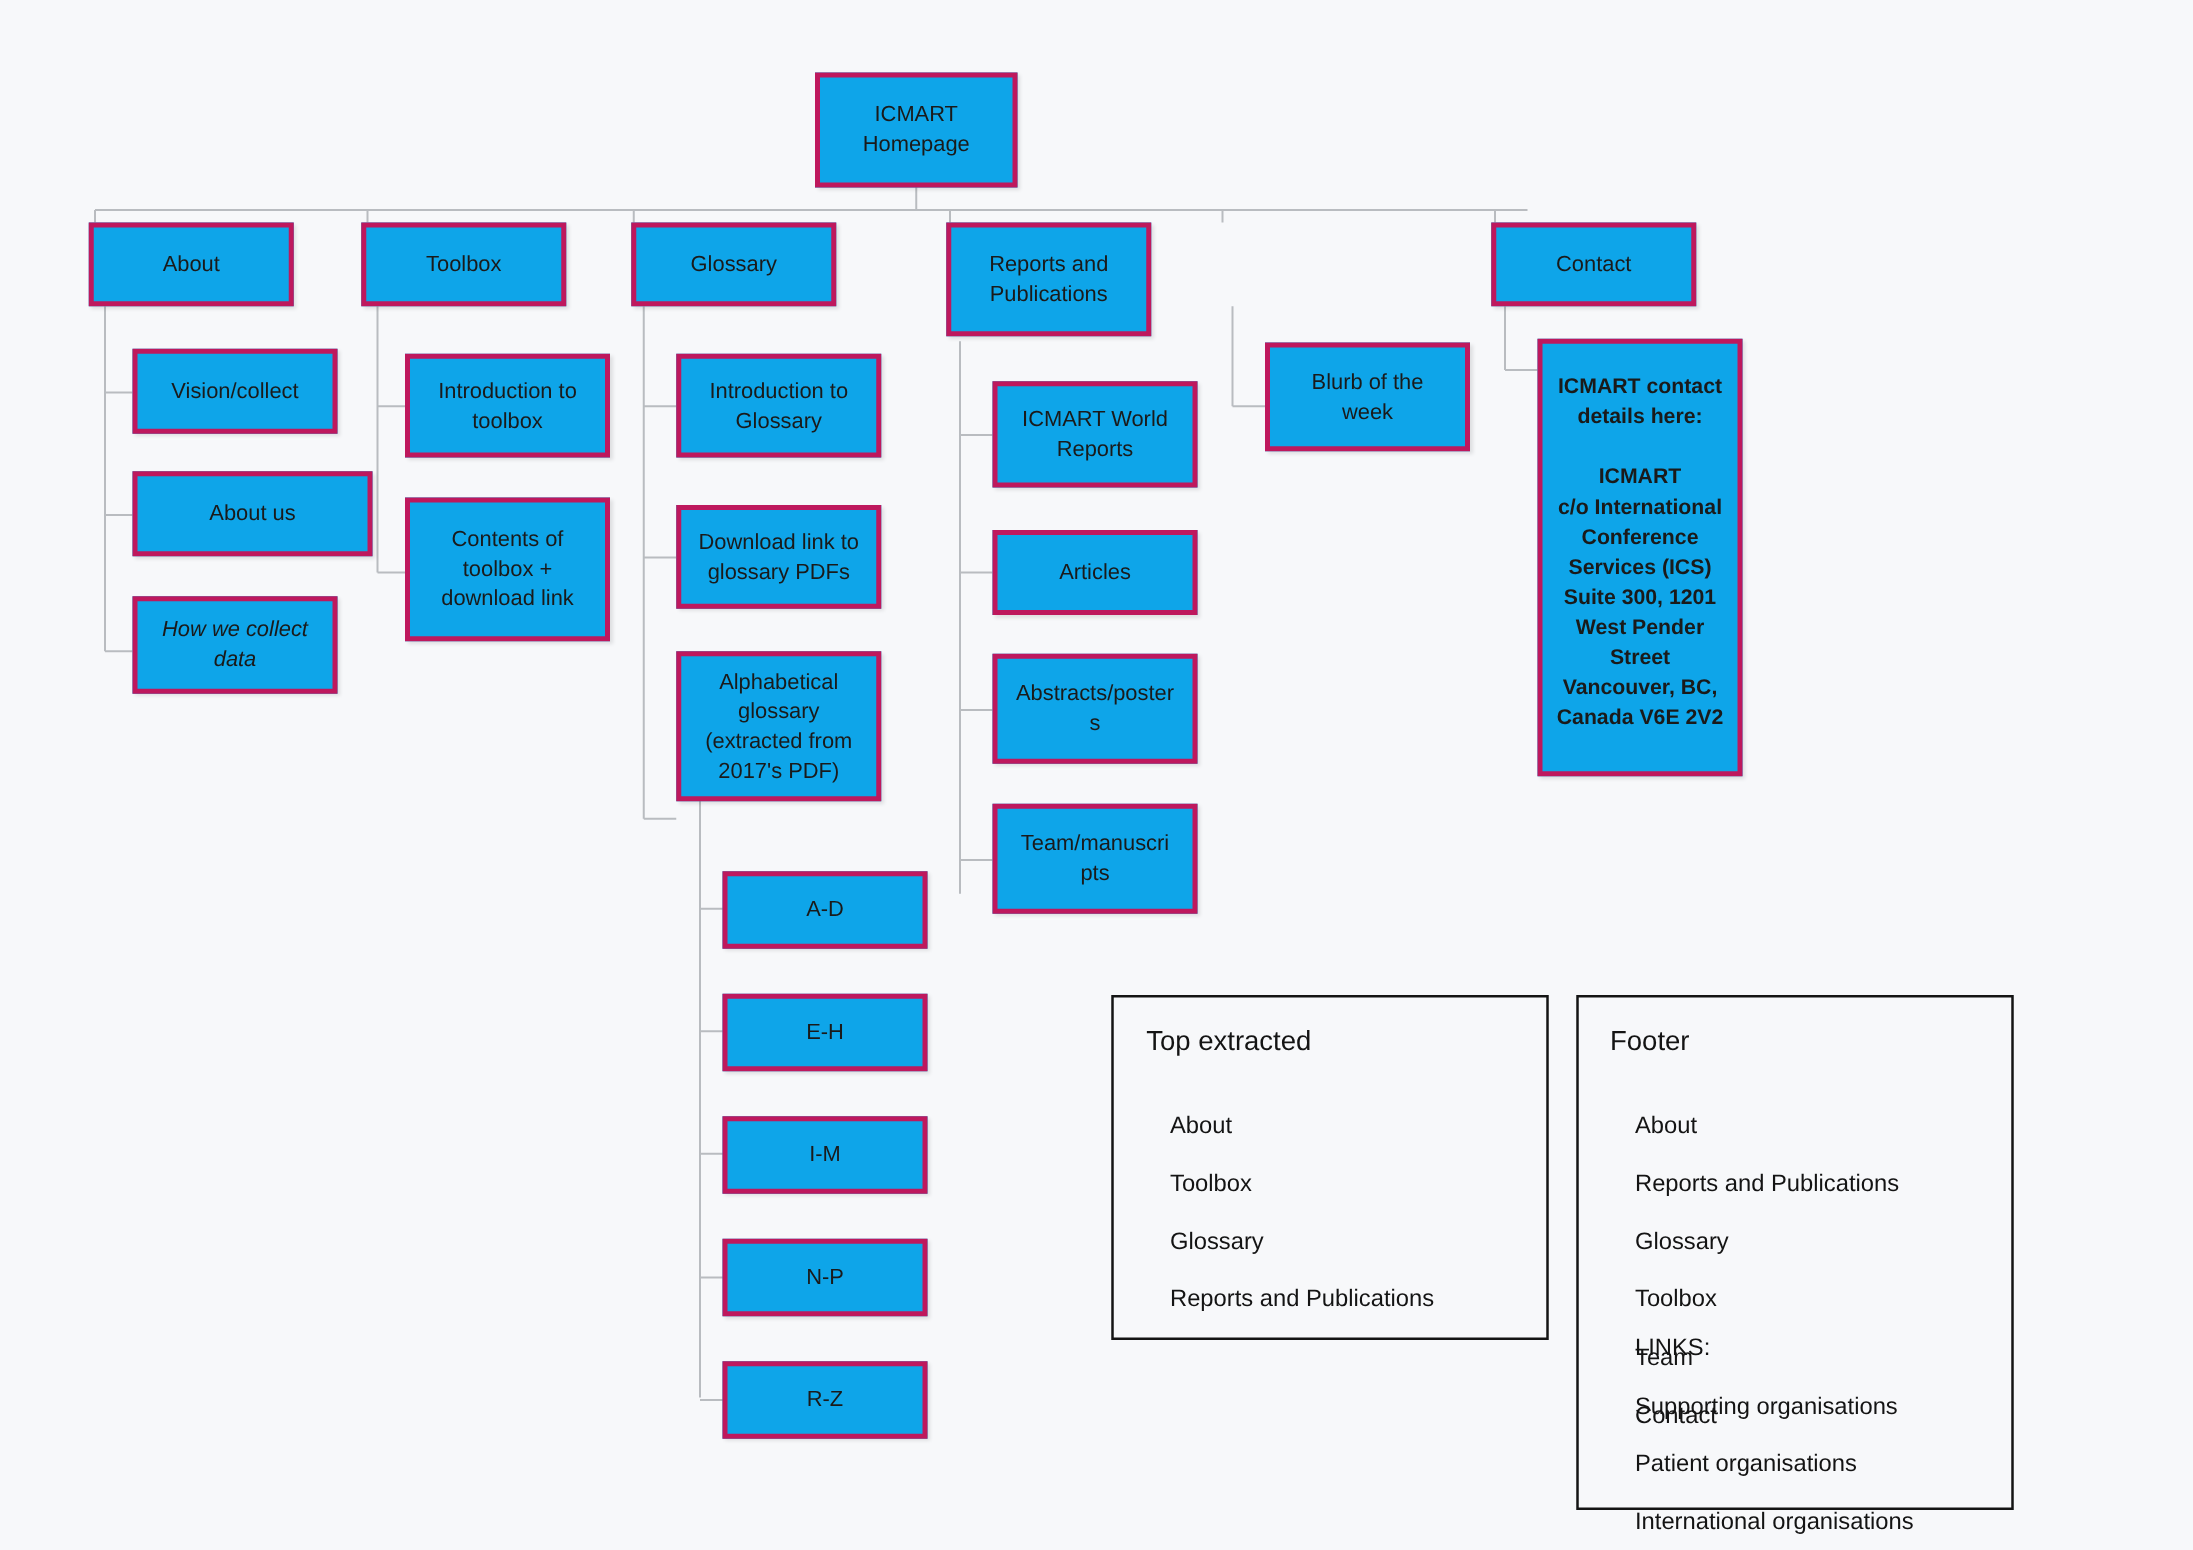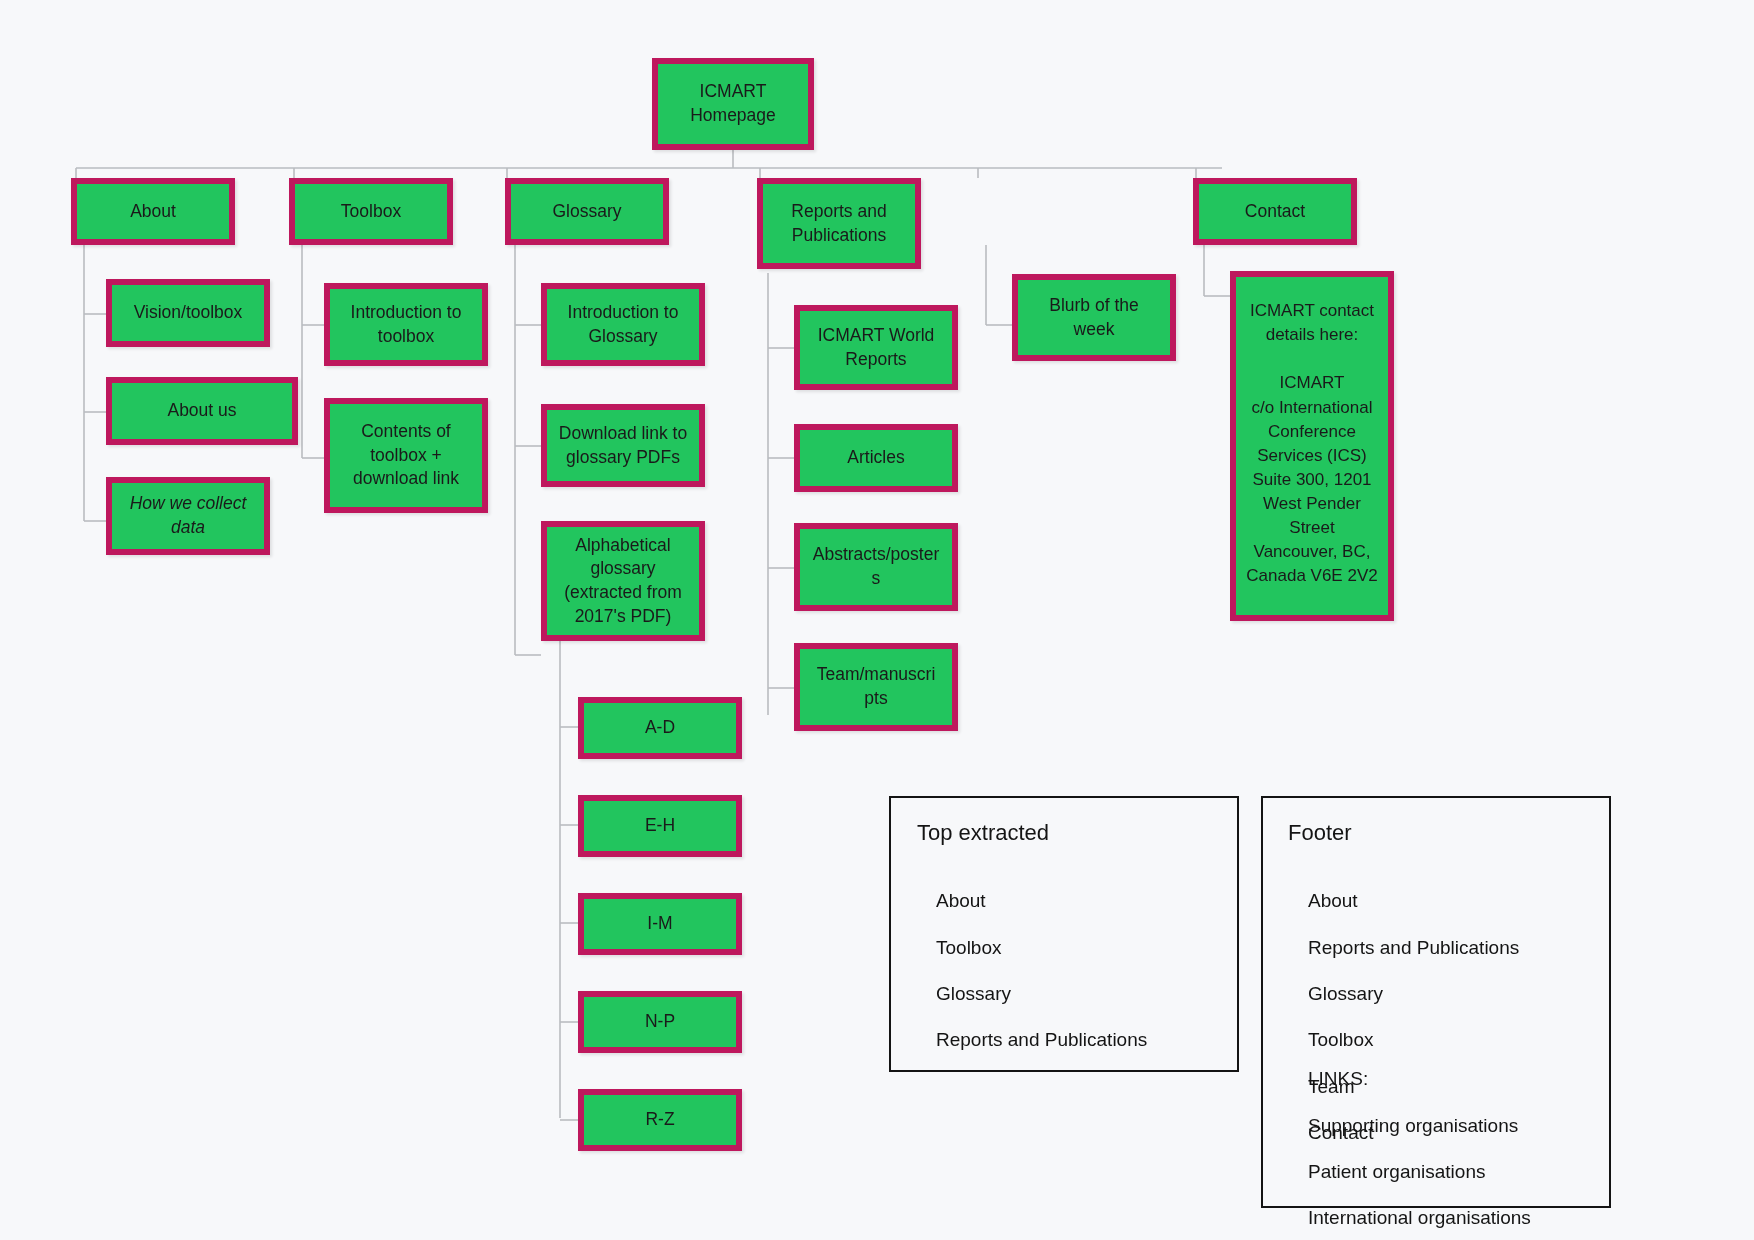--- a/index.html
+++ b/index.html
@@ -23,39 +23,40 @@
   }
   svg.connectors {
     position: absolute;
     left: 0; top: 0;
     width: 1754px;
     height: 1240px;
     pointer-events: none;
   }
   .node {
     position: absolute;
-    background: #22c55e;
-    border: 6px solid #be185d;
+    background: #0ea5e9;
+    border: 4px solid #be185d;
     box-shadow: 2px 2px 3px rgba(0,0,0,0.10);
     display: flex;
     align-items: center;
     justify-content: center;
     text-align: center;
     font-size: 17.5px;
     line-height: 1.35;
     padding: 4px 8px;
     box-sizing: border-box;
     white-space: pre-line;
     overflow: hidden;
   }
   .node.contact-node {
     align-items: flex-start;
     padding-top: 22px;
     font-size: 17px;
     line-height: 1.42;
+    font-weight: bold;
   }
   .panel {
     position: absolute;
     background: #f7f8fa;
     border: 2px solid #141414;
     box-sizing: border-box;
   }
   .panel-title {
     position: absolute;
     font-size: 22px;
@@ -131,21 +132,21 @@
   <div class="node" style="left:289px; top:178px; width:164px; height:67px;">Toolbox</div>
 
   <div class="node" style="left:505px; top:178px; width:164px; height:67px;">Glossary</div>
 
   <div class="node" style="left:757px; top:178px; width:164px; height:91px;">Reports and
 Publications</div>
 
 
   <div class="node" style="left:1193px; top:178px; width:164px; height:67px;">Contact</div>
 
-  <div class="node" style="left:106px; top:279px; width:164px; height:68px;">Vision/toolbox</div>
+  <div class="node" style="left:106px; top:279px; width:164px; height:68px;">Vision/collect</div>
 
   <div class="node" style="left:106px; top:377px; width:192px; height:68px;">About us</div>
 
   <div class="node" style="left:106px; top:477px; width:164px; height:78px;font-style:italic;">How we collect
 data</div>
 
   <div class="node" style="left:324px; top:283px; width:164px; height:83px;">Introduction to
 toolbox</div>
 
   <div class="node" style="left:324px; top:398px; width:164px; height:115px;text-align:center;">Contents of

